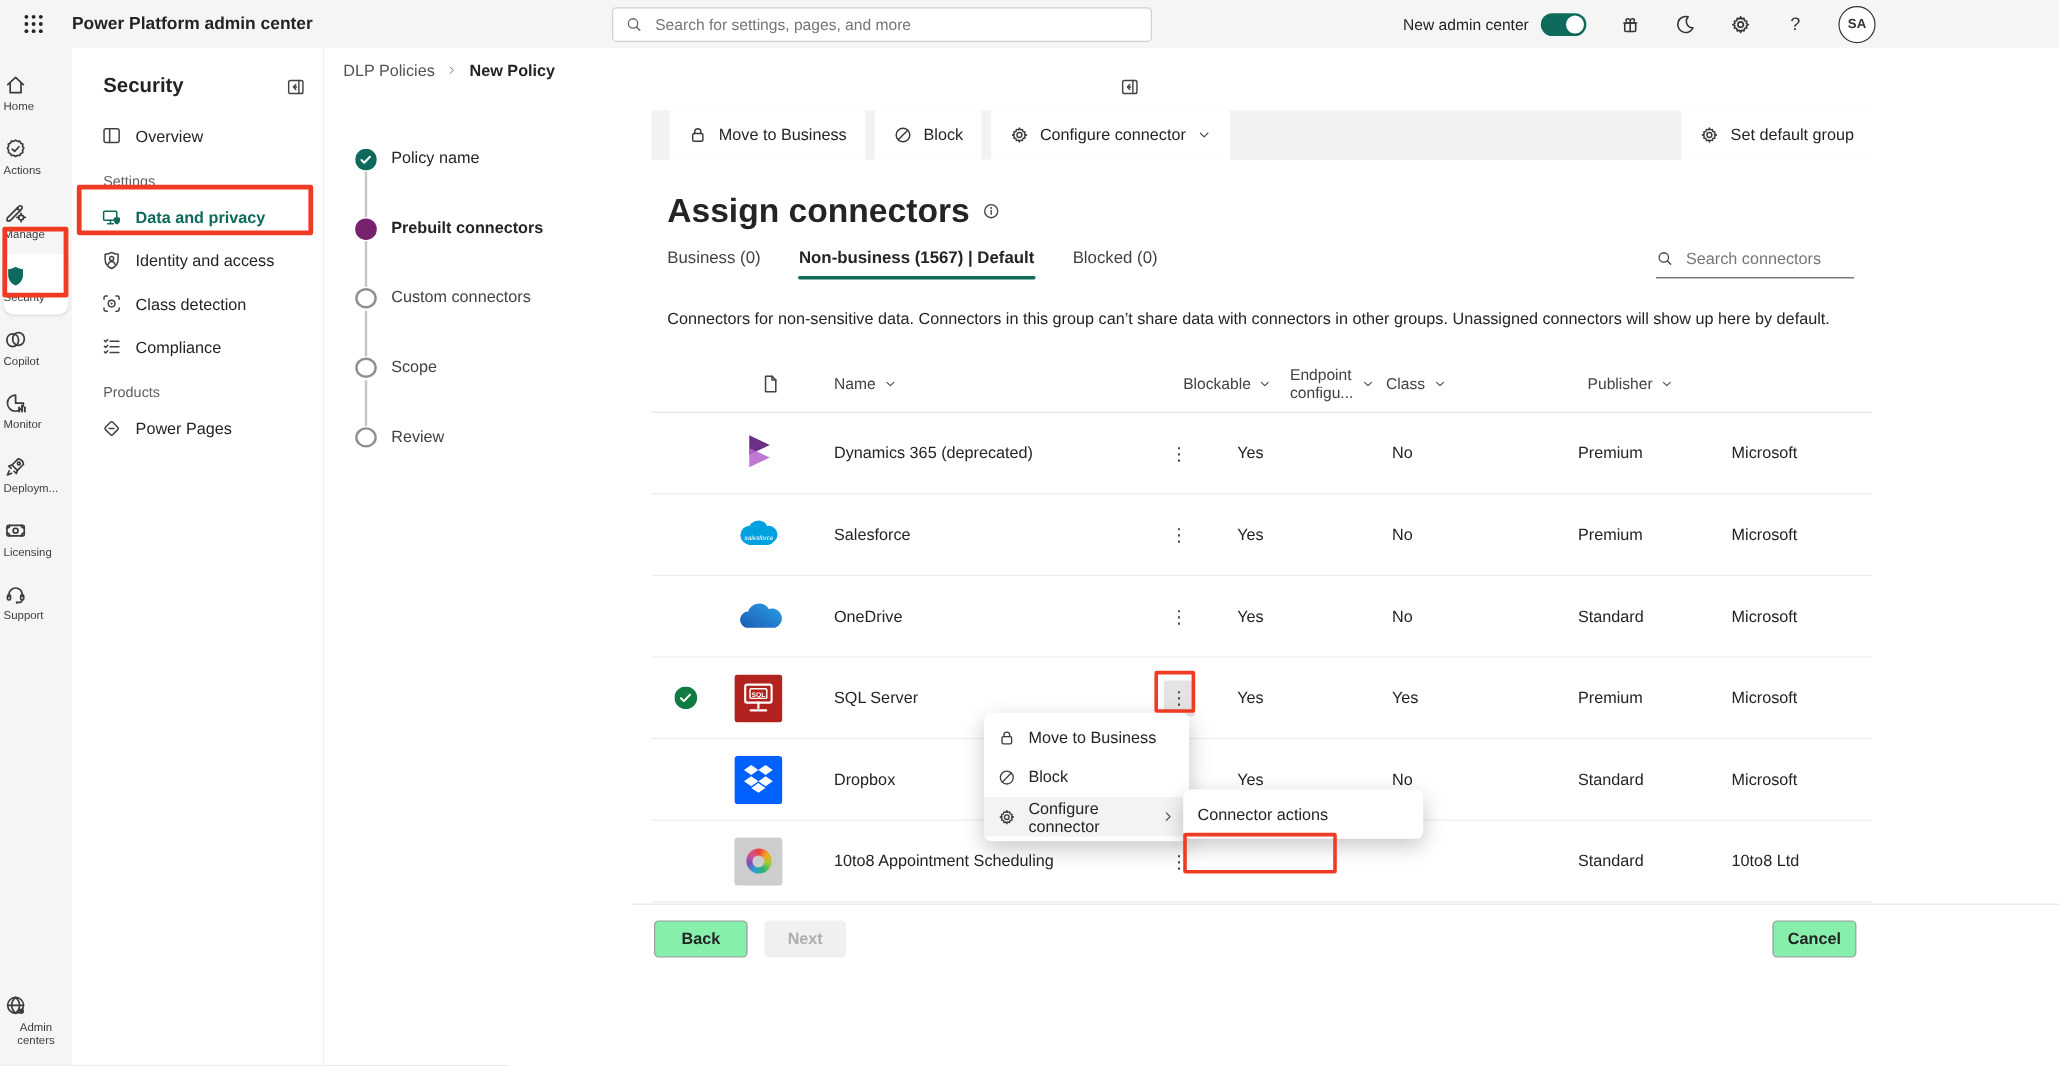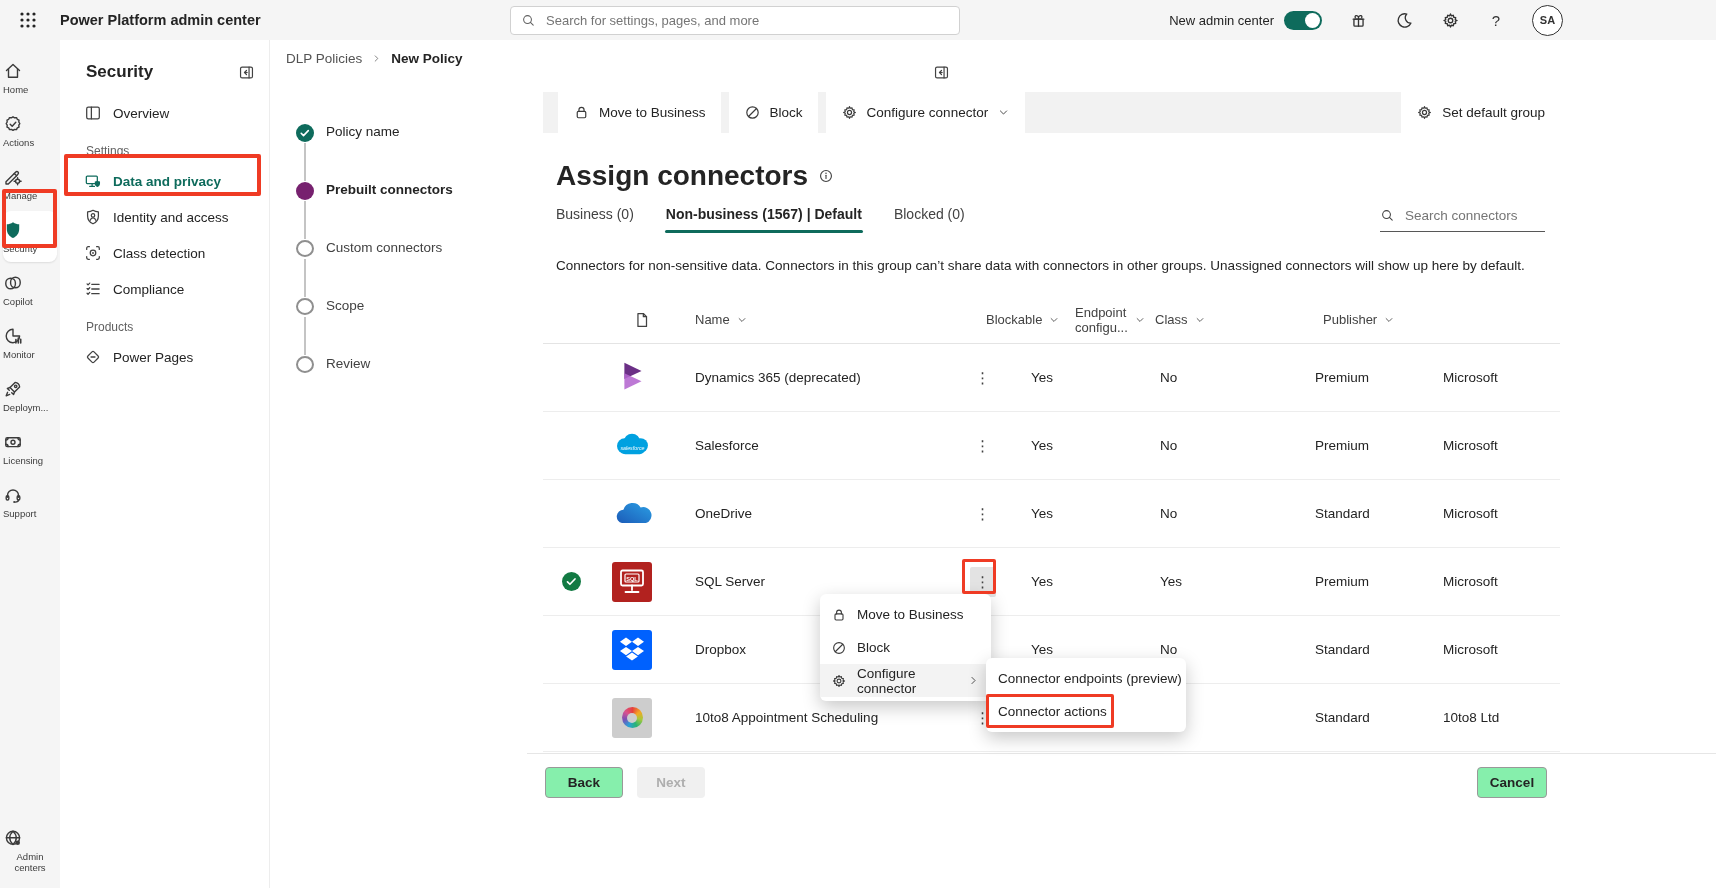--- a/index.html
+++ b/index.html
@@ -677,21 +677,20 @@
         </span>
         <span>Configure connector</span>
         <span class="chev">
           <svg width="13" height="13" viewBox="0 0 20 20" fill="none" stroke="currentColor" stroke-width="1.4" stroke-linecap="round" stroke-linejoin="round">
             <path d="M7.6 5.2 L12.4 10 L7.6 14.8"></path>
           </svg>
         </span>
       </div>
     </div>
   <div class="ctx-sub" id="ctx-sub">
-      <div class="sub-item">Connector endpoints (preview)</div>
       <div class="sub-item">Connector actions</div>
     </div>
 
   <div class="ann" style="left:2px;top:189px;width:55px;height:59px"></div>
   <div class="ann" style="left:64px;top:154px;width:197px;height:42px"></div>
   <div class="ann thin" style="left:962px;top:559px;width:34px;height:35px"></div>
   <div class="ann thin" style="left:986px;top:694px;width:128px;height:34px"></div>
 
 </div>
 

